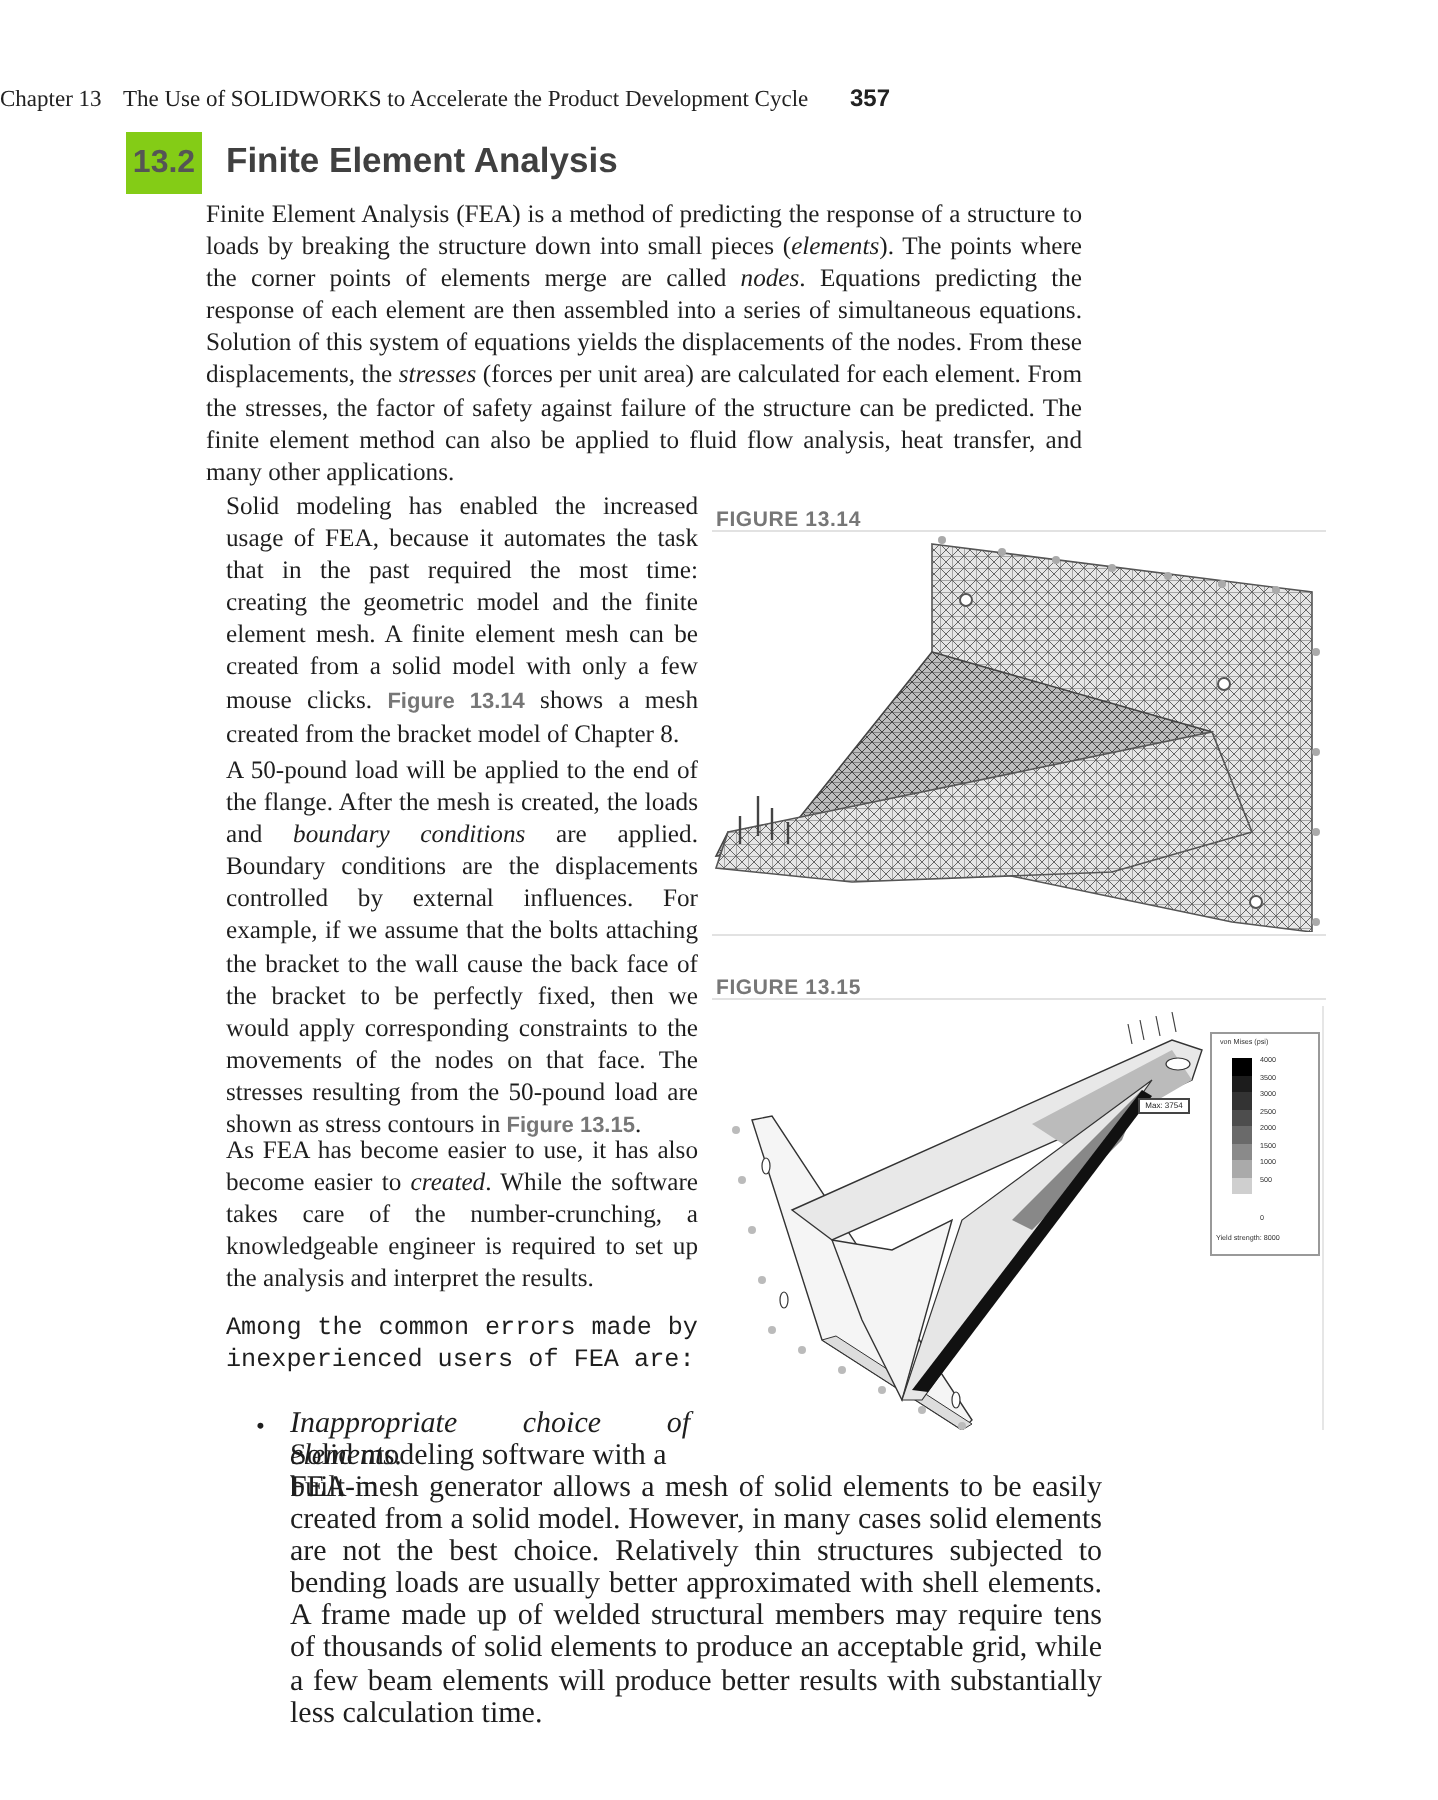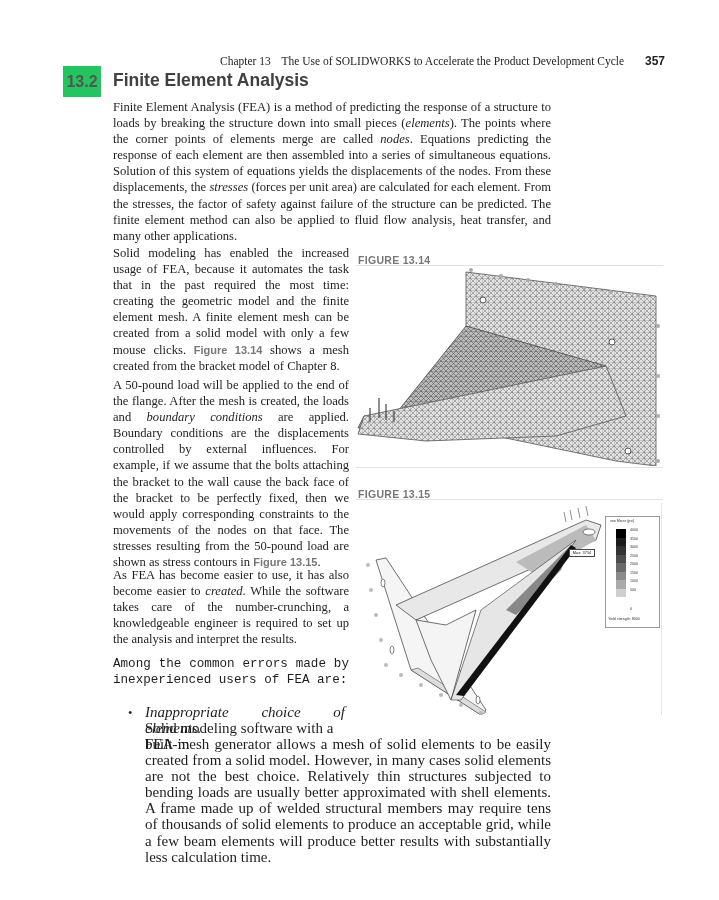--- a/index.html
+++ b/index.html
@@ -1,28 +1,28 @@
 <!DOCTYPE html>
 <html><head>
 <meta charset="utf-8">
 <style>
   html, body { margin:0; padding:0; background:#ffffff; }
   body { width:719px; height:900px; position:relative; overflow:hidden;
          font-family:"Liberation Serif", serif; color:#1e1e1e; }
-  .running-head { position:absolute; top:54px; left:0; width:665px; text-align:right;
+  .running-head { position:absolute; top:42px; left:0; width:665px; text-align:left;
          font-family:"Liberation Serif", serif; font-size:11.5px; color:#222; white-space:nowrap; }
   .running-head .chap { margin-right:8px; }
   .running-head .pg { font-family:"Liberation Sans", sans-serif; font-weight:bold; margin-left:18px; font-size:12px; }
-  .sec-num { position:absolute; left:63px; top:66px; width:38px; height:31px; background:#22c55e;
+  .sec-num { position:absolute; left:63px; top:66px; width:38px; height:31px; background:#84cc16;
          font-family:"Liberation Sans", sans-serif; font-weight:bold; font-size:16px; color:#555;
          display:flex; align-items:center; justify-content:center; }
   .sec-title { position:absolute; left:113px; top:70px; font-family:"Liberation Sans", sans-serif;
          font-weight:bold; font-size:17.5px; color:#404040; }
   .p { position:absolute; font-size:12.6px; line-height:16.1px; text-align:justify; }
-  .p-full { left:113px; width:438px; }
+  .p-full { left:103px; width:438px; }
   .p-left { left:113px; width:236px; }
   .figref { font-family:"Liberation Sans", sans-serif; font-weight:bold; color:#777; font-size:11px; }
   .fig-label { position:absolute; left:358px; font-family:"Liberation Sans", sans-serif; font-weight:bold;
          font-size:10.5px; color:#777; letter-spacing:0.3px; }
   .fig-rule { position:absolute; left:356px; width:307px; height:1px; background:#e2e2e2; }
   .fig-box { position:absolute; left:356px; width:307px; }
   .fig15-rborder { position:absolute; left:661px; top:503px; width:1px; height:212px; background:#e6e6e6; }
   .bullet { position:absolute; left:128px; top:706px; font-size:12.6px; }
   .bullet-item { position:absolute; left:145px; font-size:15px; line-height:16.1px; text-align:justify; }
   .legend { position:absolute; left:605px; top:516px; width:53px; height:110px; border:1px solid #999;

